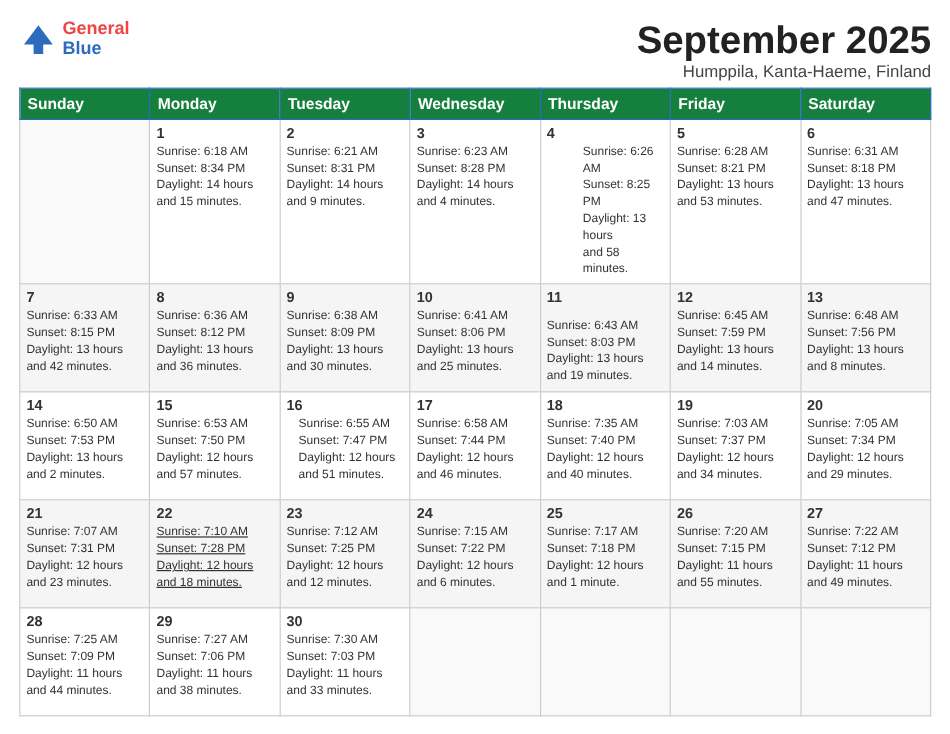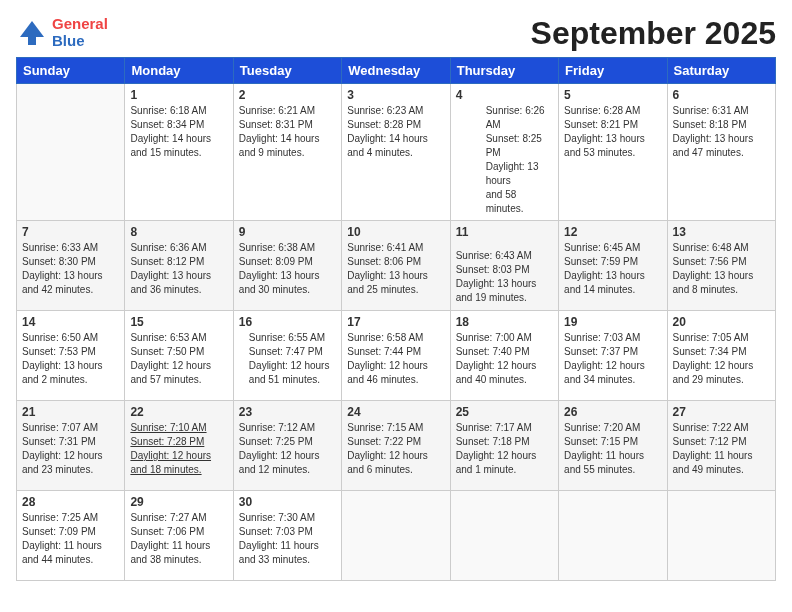--- a/index.html
+++ b/index.html
@@ -52,21 +52,21 @@
     .subtitle {
       font-size: 14px;
       color: #444;
     }
     .calendar {
       width: 100%;
       border-collapse: collapse;
       margin-top: 6px;
     }
     .calendar th {
-      background: #1d4ed8;
+      background: #15803d;
       color: #fff;
       text-align: left;
       padding: 5px 6px;
       font-size: 13px;
       font-weight: bold;
       border: 1px solid #2d6bbf;
     }
     .calendar td {
       border: 1px solid #ccc;
       vertical-align: top;
@@ -99,20 +99,21 @@
     <svg class="logo-icon" viewBox="0 0 32 32">
       <polygon points="16,4 28,20 20,20 20,28 12,28 12,20 4,20" fill="#2d6bbf"></polygon>
     </svg>
     <div class="logo-text">
       <span class="logo-general">General</span>
       <span class="logo-blue">Blue</span>
     </div>
   </div>
   <div class="title-block">
     <div class="month-title">September 2025</div>
+    <div class="subtitle">Humppila, Kanta-Haeme, Finland</div>
   </div>
 </div>
 
 <table class="calendar">
   <thead>
     <tr>
     <th>Sunday</th>
         <th>Monday</th>
         <th>Tuesday</th>
         <th>Wednesday</th>
@@ -164,21 +165,21 @@
           <div class="day-detail" style="white-space: pre-line;">Sunrise: 6:31 AM
 Sunset: 8:18 PM
 Daylight: 13 hours
 and 47 minutes.</div>
         </td>
       </tr>
       <tr class="row-shaded">
         <td>
           <span class="day-num">7</span>
           <div class="day-detail" style="white-space: pre-line;">Sunrise: 6:33 AM
-Sunset: 8:30 PM
+Sunset: 8:15 PM
 Daylight: 13 hours
 and 42 minutes.</div>
         </td>
         <td>
           <span class="day-num">8</span>
           <div class="day-detail" style="white-space: pre-line;">Sunrise: 6:36 AM
 Sunset: 8:12 PM
 Daylight: 13 hours
 and 36 minutes.</div>
         </td>
@@ -242,21 +243,21 @@
         </td>
         <td>
           <span class="day-num">17</span>
           <div class="day-detail" style="white-space: pre-line;">Sunrise: 6:58 AM
 Sunset: 7:44 PM
 Daylight: 12 hours
 and 46 minutes.</div>
         </td>
         <td>
           <span class="day-num">18</span>
-          <div class="day-detail" style="white-space: pre-line;">Sunrise: 7:00 AM
+          <div class="day-detail" style="white-space: pre-line;">Sunrise: 7:35 AM
 Sunset: 7:40 PM
 Daylight: 12 hours
 and 40 minutes.</div>
         </td>
         <td>
           <span class="day-num">19</span>
           <div class="day-detail" style="white-space: pre-line;">Sunrise: 7:03 AM
 Sunset: 7:37 PM
 Daylight: 12 hours
 and 34 minutes.</div>

